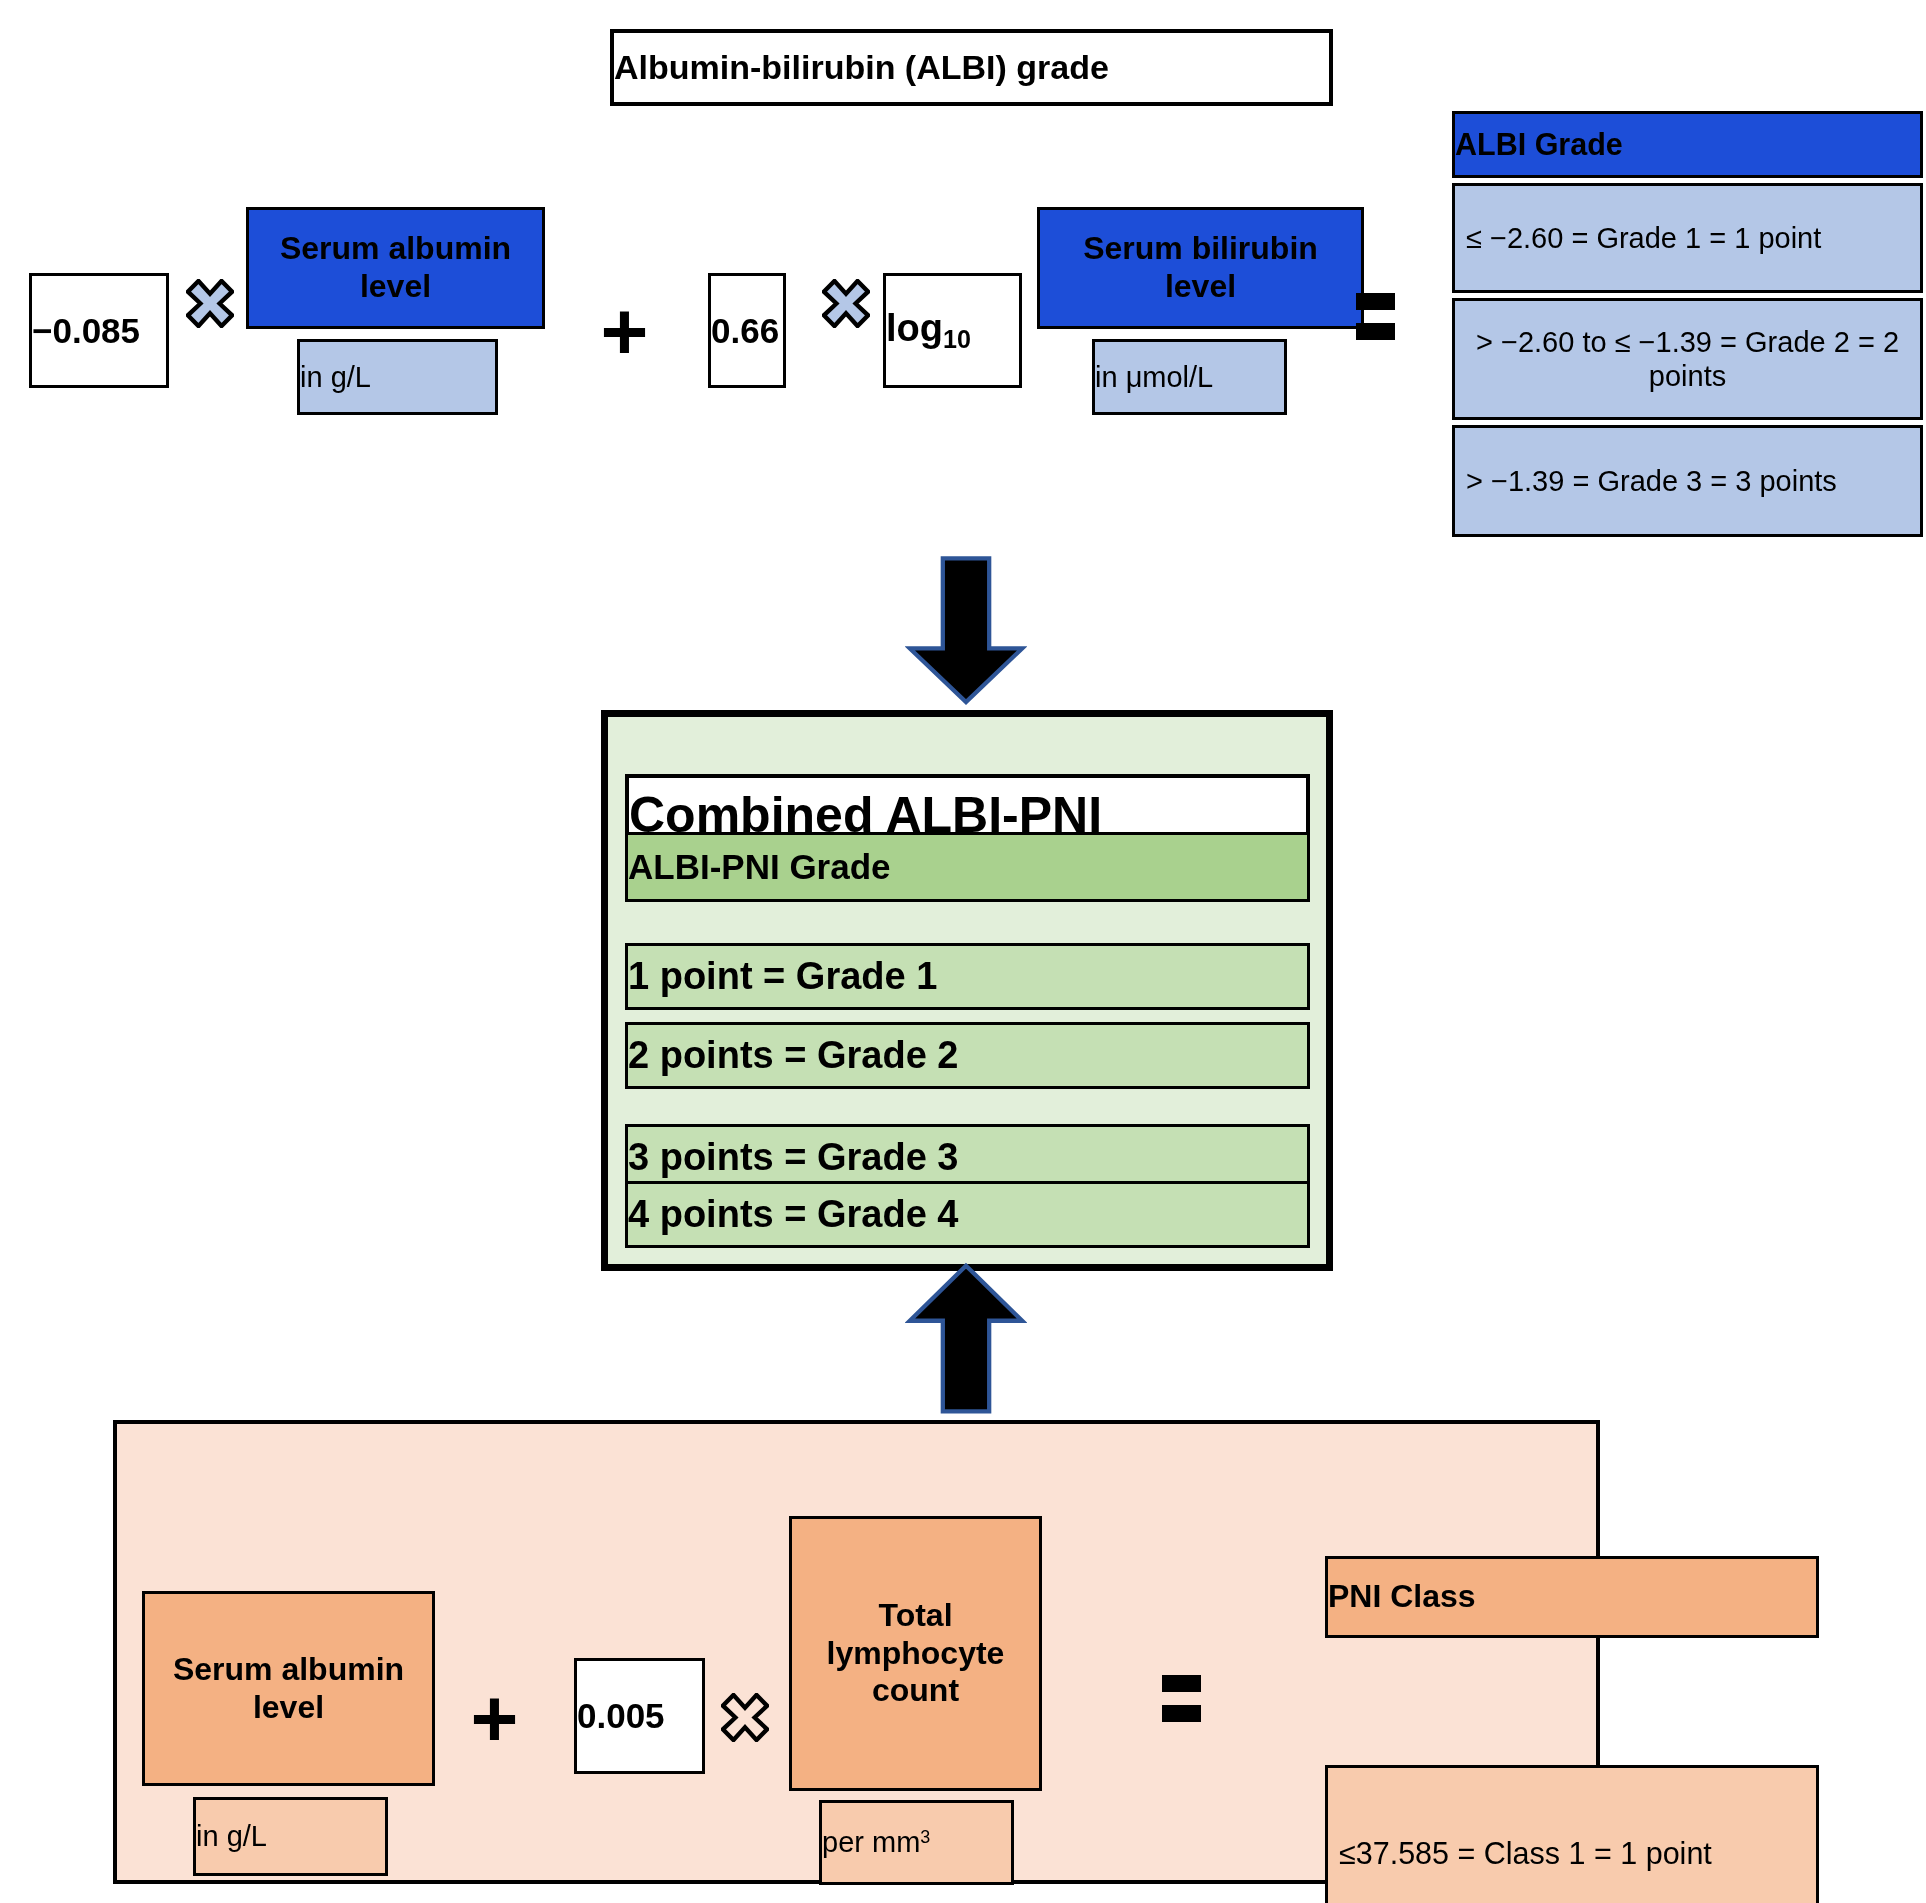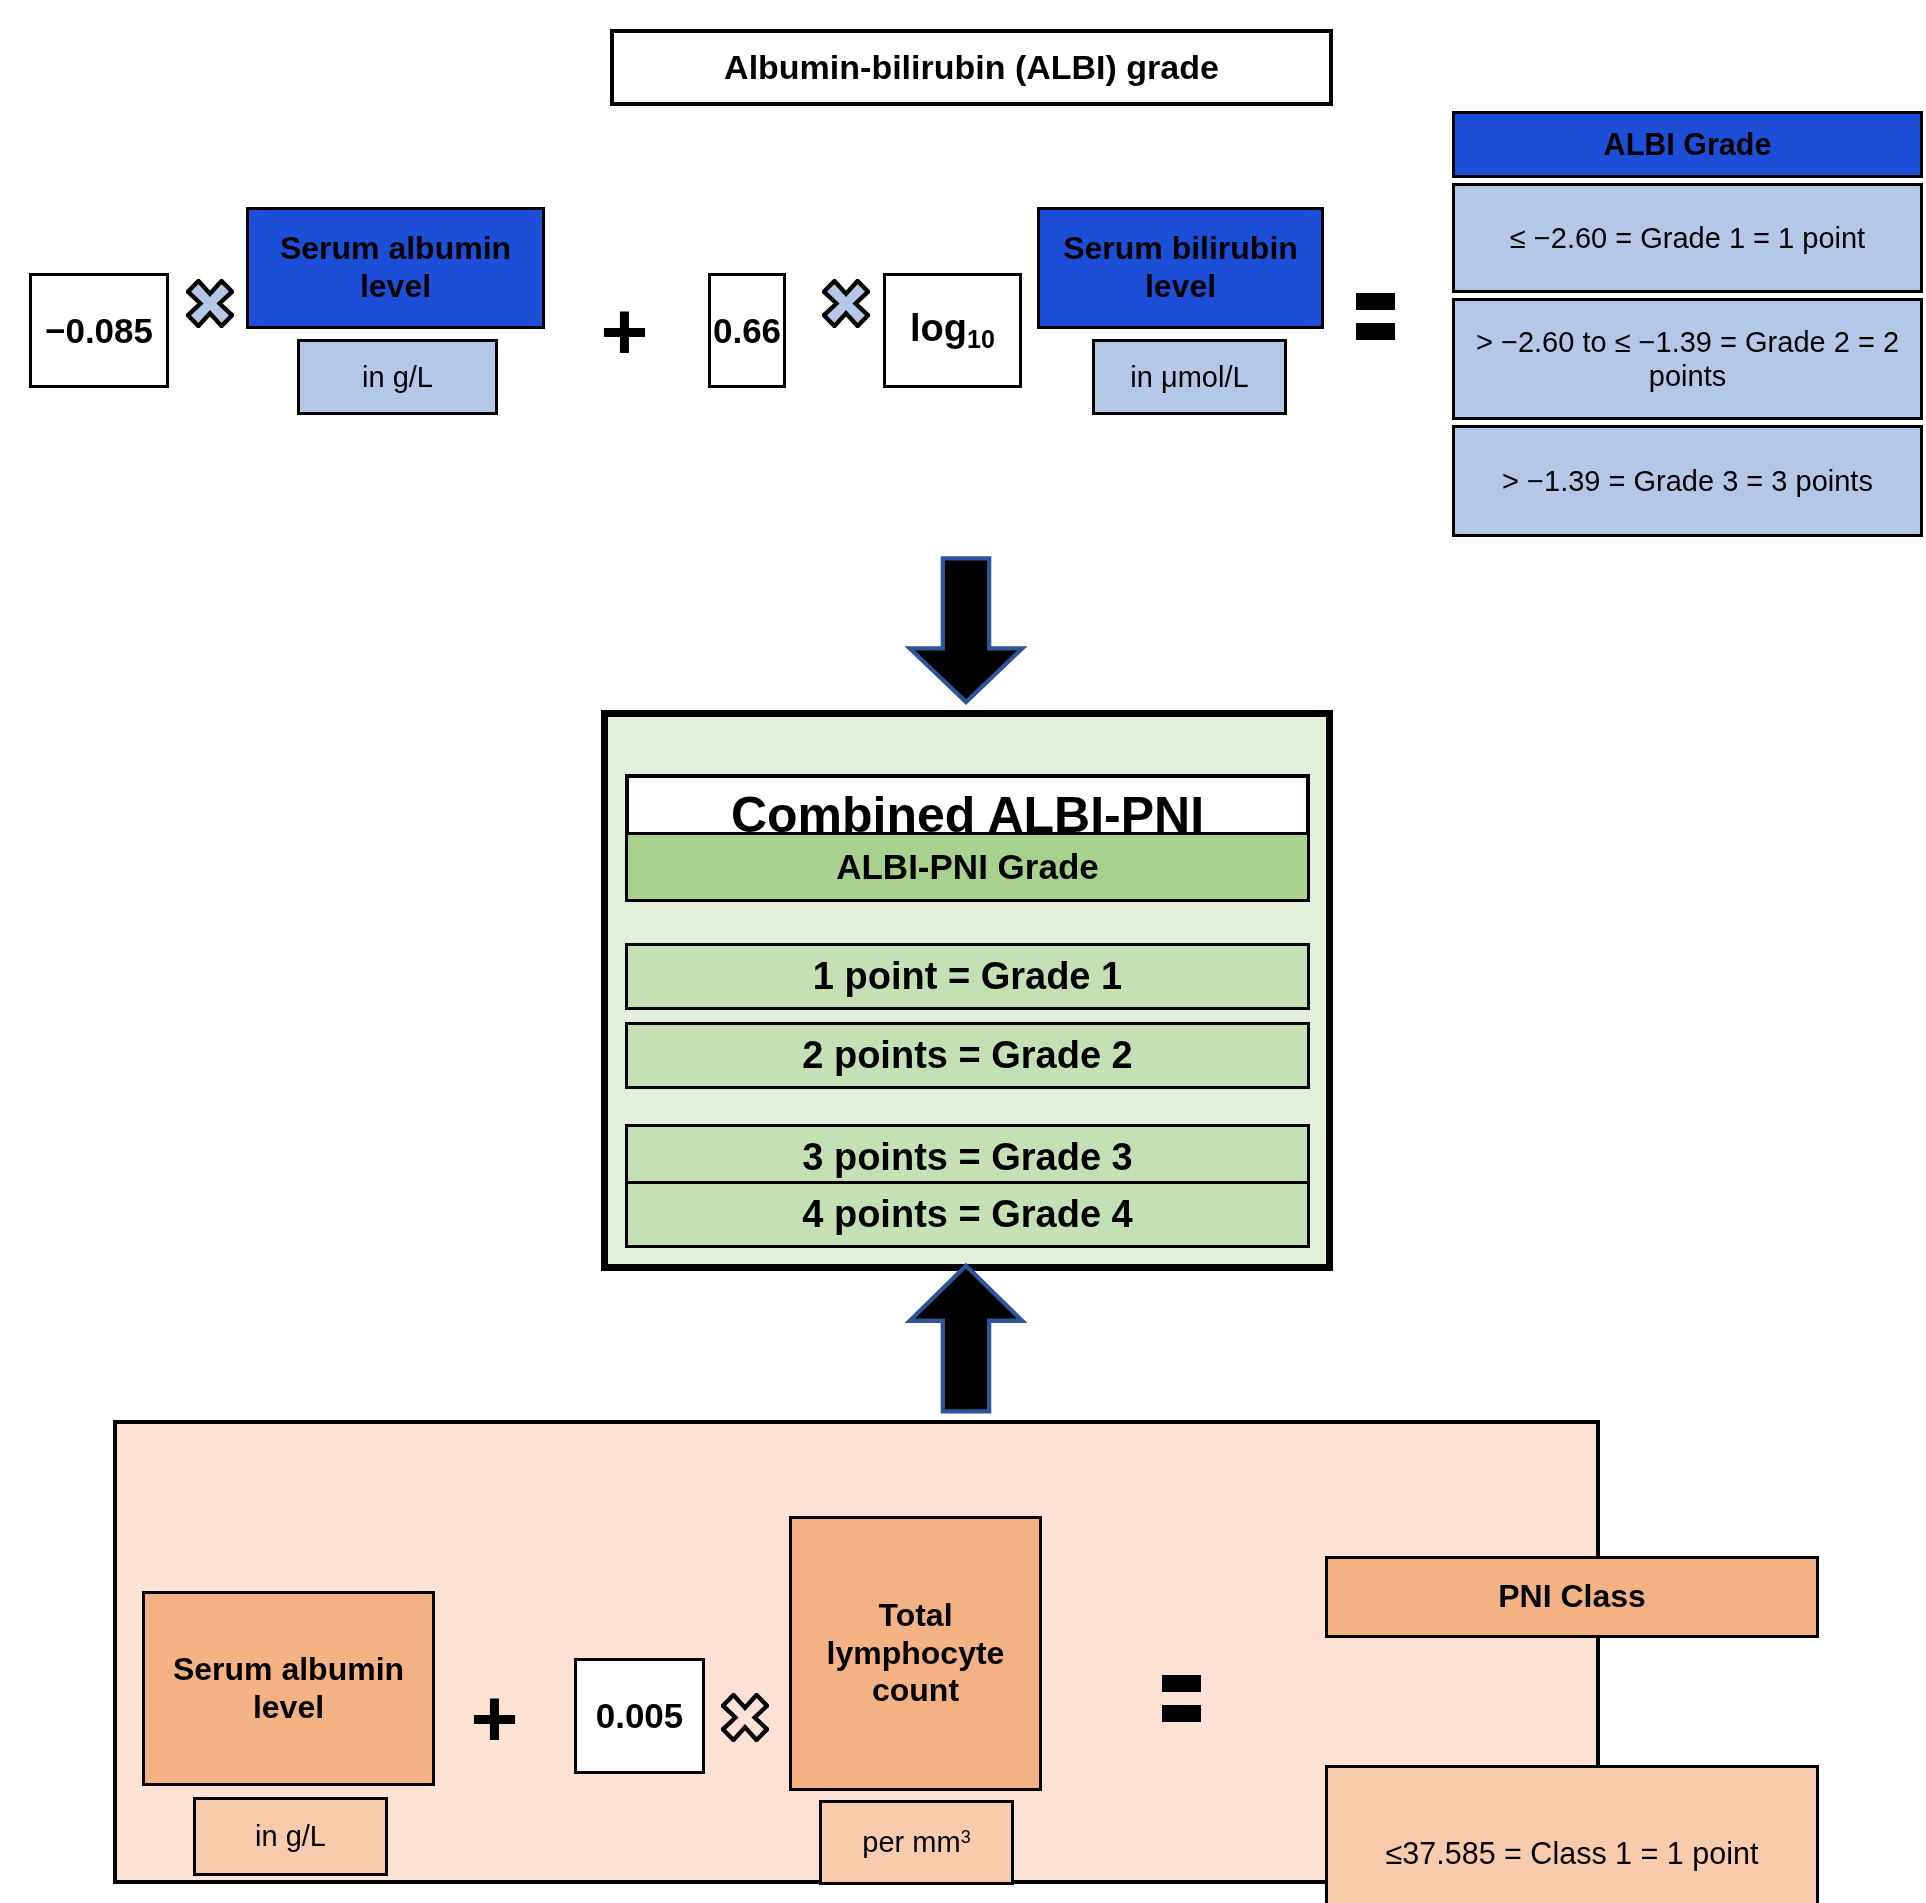--- a/index.html
+++ b/index.html
@@ -18,21 +18,21 @@
     background: #ffffff;
     overflow: hidden;
   }
 
   
   .box {
     position: absolute;
     box-sizing: border-box;
     display: flex;
     align-items: center;
-    justify-content: center;
+    justify-content: flex-start;
     text-align: center;
     line-height: 1.18;
     color: #000000;
   }
   .b-thin   { border: 3.1px solid #000000; }
   .b-med    { border: 4.9px solid #000000; }
   .b-thick  { border: 7.3px solid #000000; }
 
   .white  { background: #ffffff; }
   .blue-d { background: #1d4ed8; }
@@ -110,21 +110,21 @@
   <div class="xmark" style="left:822px; top:279px; width:48px; height:49px;">
     <svg viewBox="0 0 100 100" preserveAspectRatio="none">
       <polygon points="26,4 50,30 74,4 96,26 70,50 96,74 74,96 50,70 26,96 4,74 30,50 4,26" fill="#b4c7e7" stroke="#000000" stroke-width="9"></polygon>
     </svg>
   </div>
 
   <div class="box white b-thin bold" style="left:883px; top:273px; width:139px; height:115px; font-size:38px;">
     <span><span>log</span><sub>10</sub></span>
   </div>
 
-  <div class="box blue-d b-thin bold" style="left:1037px; top:207px; width:287px; height:122px; font-size:32px; padding:0 9.8px;">
+  <div class="box blue-d b-thin bold" style="left:1037px; top:207px; width:327px; height:122px; font-size:32px; padding:0 9.8px;">
     <span>Serum bilirubin level</span>
   </div>
   <div class="box blue-l b-thin" style="left:1092px; top:339px; width:195px; height:76px; font-size:29px;">
     <span>in μmol/L</span>
   </div>
 
   <div class="eqsign" style="left:1356px; top:293px; width:39px; height:61px;">
     <span style="height:17px; margin-bottom:13.4px;"></span>
     <span style="height:17px;"></span>
   </div>

